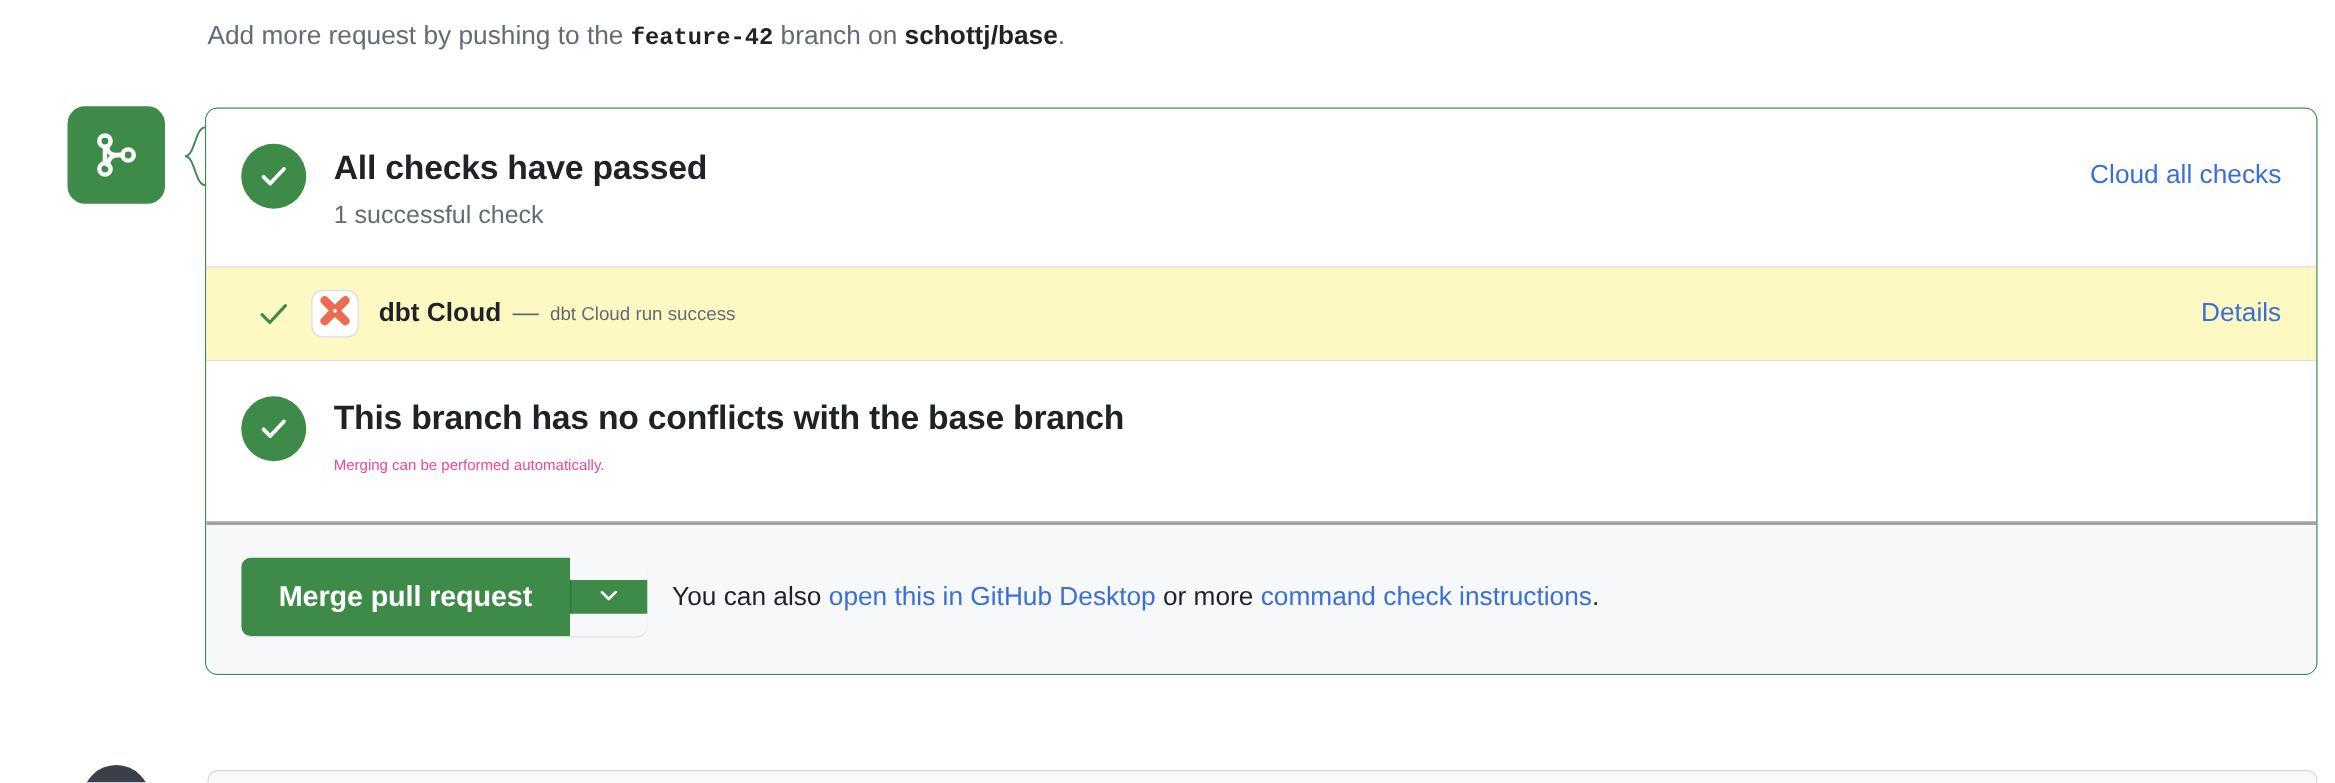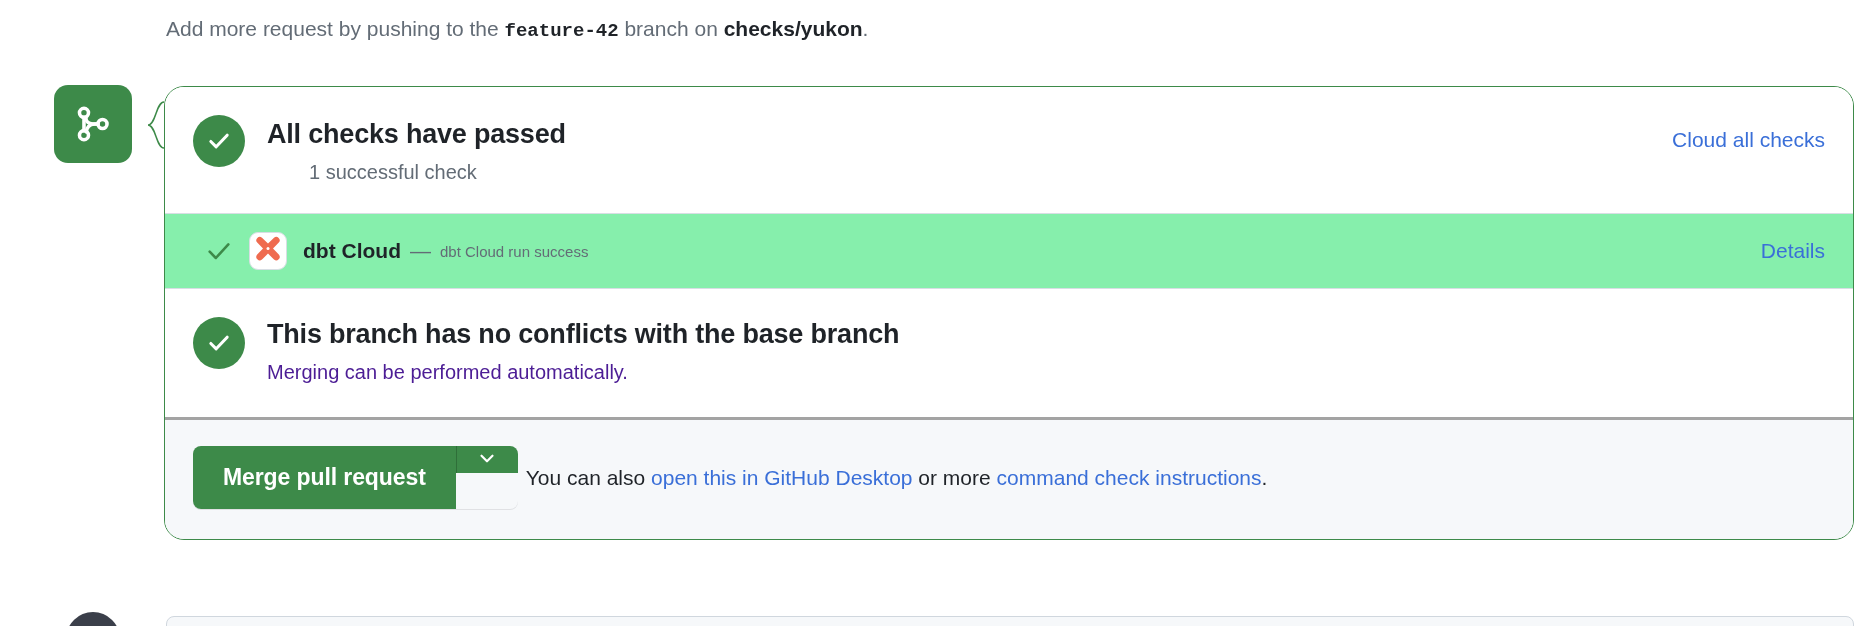--- a/index.html
+++ b/index.html
@@ -63,21 +63,21 @@
     overflow: visible;
   }
 
   
   .merge-box {
     position: absolute;
     left: 164px;
     top: 86px;
     width: 1690px;
     border: 1.5px solid #3d8a49;
-    border-radius: 20px;
+    border-radius: 10px;
     background: #ffffff;
     box-sizing: border-box;
     overflow: hidden;
   }
 
   .section {
     box-sizing: border-box;
     position: relative;
   }
 
@@ -105,40 +105,39 @@
     font-weight: 700;
     color: #1f2328;
     line-height: 34px;
     letter-spacing: -0.2px;
   }
   .checks-sub {
     font-size: 20px;
     color: #636c76;
     line-height: 30px;
     margin-top: 6px;
-    margin-left: 42px;
   }
   .link {
     color: #3a6fd8;
     text-decoration: none;
     cursor: pointer;
   }
   .hide-all {
     flex: 0 0 auto;
     font-size: 21px;
     line-height: 30px;
     padding-top: 10px;
     white-space: nowrap;
   }
 
   
   .check-row {
     display: flex;
     align-items: center;
-    background: #86efac;
+    background: #fef9c3;
     border-top: 1px solid #d8dee4;
     border-bottom: 1px solid #d8dee4;
     padding: 18px 28px 18px 40px;
   }
   .check-tick {
     flex: 0 0 auto;
     width: 30px;
     margin-right: 14px;
     display: flex;
     align-items: center;
@@ -190,40 +189,40 @@
     border-bottom: 3px solid #a3a3a3;
   }
   .conflicts-title {
     font-size: 27px;
     font-weight: 700;
     color: #1f2328;
     line-height: 34px;
     letter-spacing: -0.2px;
   }
   .conflicts-sub {
-    font-size: 20px;
-    color: #4c1d95;
+    font-size: 12px;
+    color: #ec4899;
     line-height: 30px;
     margin-top: 6px;
   }
 
   
   .merge-footer {
     display: flex;
     align-items: center;
     background: #f6f8fa;
     padding: 26px 28px 30px 28px;
   }
   .merge-btn-group {
     display: flex;
-    align-items: flex-start;
+    align-items: center;
     border-radius: 8px;
     overflow: hidden;
     box-shadow: 0 1px 0 rgba(27,31,36,0.10);
-    margin-right: 8px;
+    margin-right: 20px;
   }
   .merge-btn {
     background: #3d8a49;
     color: #ffffff;
     font-size: 23px;
     font-weight: 700;
     padding: 17px 30px 18px 30px;
     border: none;
     font-family: "Liberation Sans", sans-serif;
     cursor: pointer;
@@ -271,21 +270,21 @@
 </style>
 </head>
 <body>
 
 <div class="page">
 
   <div class="notice">
     <span>Add more request by pushing to the</span>
     <span class="mono">feature-42</span>
     <span>branch on</span>
-    <span class="repo">checks/yukon</span><span>.</span>
+    <span class="repo">schottj/base</span><span>.</span>
   </div>
 
   <div class="badge">
     <span>
       <svg width="38" height="38" viewBox="0 0 16 16" fill="none">
         <circle cx="4.2" cy="3.3" r="1.9" stroke="#ffffff" stroke-width="1.5"></circle>
         <circle cx="4.2" cy="12.7" r="1.9" stroke="#ffffff" stroke-width="1.5"></circle>
         <circle cx="12" cy="8" r="1.9" stroke="#ffffff" stroke-width="1.5"></circle>
         <path d="M4.2 5.2v5.6" stroke="#ffffff" stroke-width="1.5" stroke-linecap="round"></path>
         <path d="M5 5.4c0 1.6 1.2 2.6 3 2.6h2" stroke="#ffffff" stroke-width="1.5" stroke-linecap="round" fill="none"></path>

